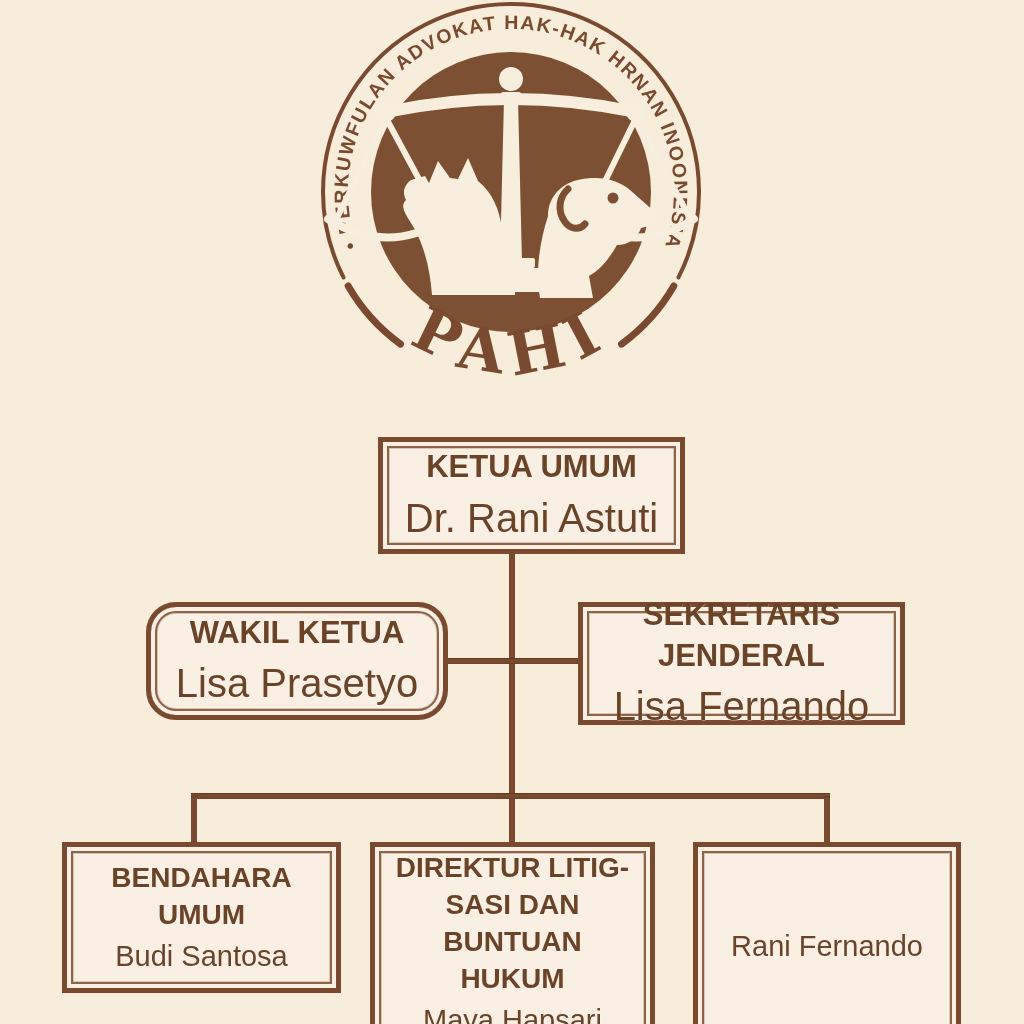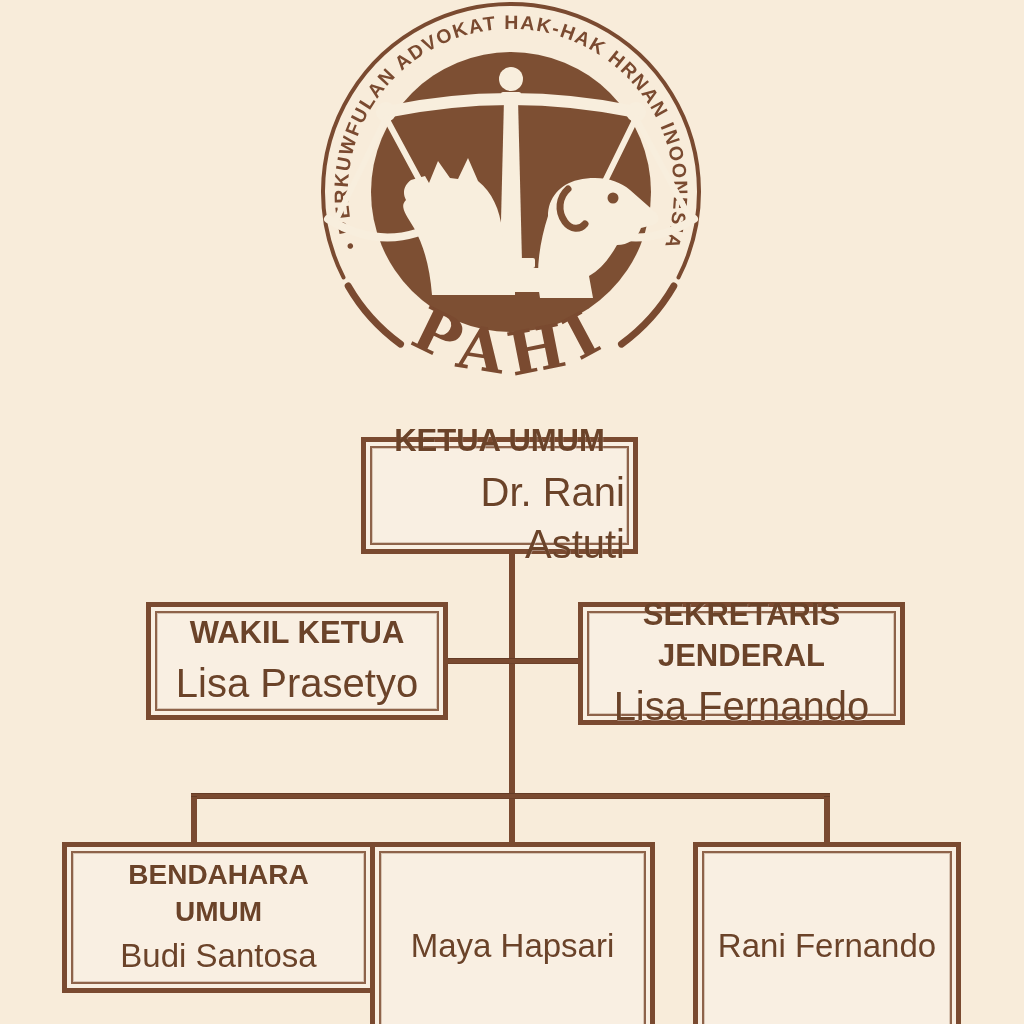--- a/index.html
+++ b/index.html
@@ -49,21 +49,21 @@
     font-weight:700;white-space:pre-line;line-height:1.32;
     text-shadow:0.5px 0.5px 0 rgba(255,255,255,.35);
   }
   .node .name{
     font-weight:400;line-height:1.3;margin-top:4px;
     text-shadow:0.5px 0.5px 0 rgba(255,255,255,.35);
   }
   .row-top .title,.row-mid .title{font-size:31px;}
   .row-top .name,.row-mid .name{font-size:40px;}
   .row-bottom .title{font-size:28px;}
-  .row-bottom .name{font-size:33px;}
+  .row-bottom .name{font-size:29px;}
 </style>
 </head>
 <body>
 
 <div class="stage">
 
   <svg class="logo-svg" width="1024" height="412" viewBox="0 0 1024 412" aria-hidden="true">
     <defs>
       <path id="ringTextPath" d="M 367.1 268.5 A 163 163 0 1 1 654.9 268.5" fill="none"></path>
       <path id="acronymPath" d="M 415.1 345.5 A 181 181 0 0 0 606.9 345.5" fill="none"></path>
@@ -133,43 +133,46 @@
       <textPath href="#acronymPath" xlink:href="#acronymPath" startOffset="50%">PAHI</textPath>
     </text>
   </svg>
 
   <div class="connector" style="left:509px;top:552px;width:6px;height:292px;"></div>
   <div class="connector" style="left:448px;top:658px;width:130px;height:6px;"></div>
   <div class="connector" style="left:191px;top:793px;width:639px;height:6px;"></div>
   <div class="connector" style="left:191px;top:796px;width:6px;height:48px;"></div>
   <div class="connector" style="left:824px;top:796px;width:6px;height:48px;"></div>
 
-  <div class="node row-top" style="left:361px;top:437px;width:277px;height:117px;text-align:right;">
+  <div class="node row-top" style="left:378px;top:437px;width:307px;height:117px;">
     <div class="title">KETUA UMUM</div>
     <div class="name">Dr. Rani Astuti</div>
   </div>
 
-  <div class="node row-mid" style="left:146px;top:602px;width:302px;height:118px;">
+  <div class="node row-mid" style="left:146px;top:602px;width:302px;height:118px;border-radius:30px;">
     <div class="title">WAKIL KETUA</div>
     <div class="name">Lisa Prasetyo</div>
   </div>
 
   <div class="node row-mid" style="left:578px;top:602px;width:327px;height:123px;">
     <div class="title">SEKRETARIS
 JENDERAL</div>
     <div class="name">Lisa Fernando</div>
   </div>
 
-  <div class="node row-bottom" style="left:62px;top:842px;width:313px;height:151px;">
+  <div class="node row-bottom" style="left:62px;top:842px;width:279px;height:151px;">
     <div class="title">BENDAHARA
 UMUM</div>
     <div class="name">Budi Santosa</div>
   </div>
 
   <div class="node row-bottom" style="left:370px;top:842px;width:285px;height:205px;">
+    <div class="title">DIREKTUR LITIG-
+SASI DAN BUNTUAN
+HUKUM</div>
     <div class="name">Maya Hapsari</div>
   </div>
 
   <div class="node row-bottom" style="left:693px;top:842px;width:268px;height:205px;">
     <div class="name">Rani Fernando</div>
   </div>
 
 </div>
 
 </body></html>

